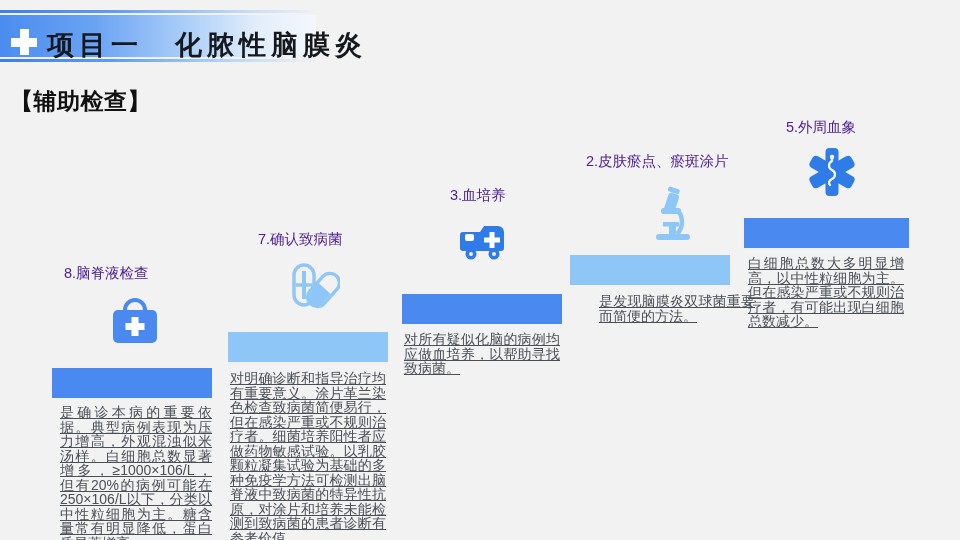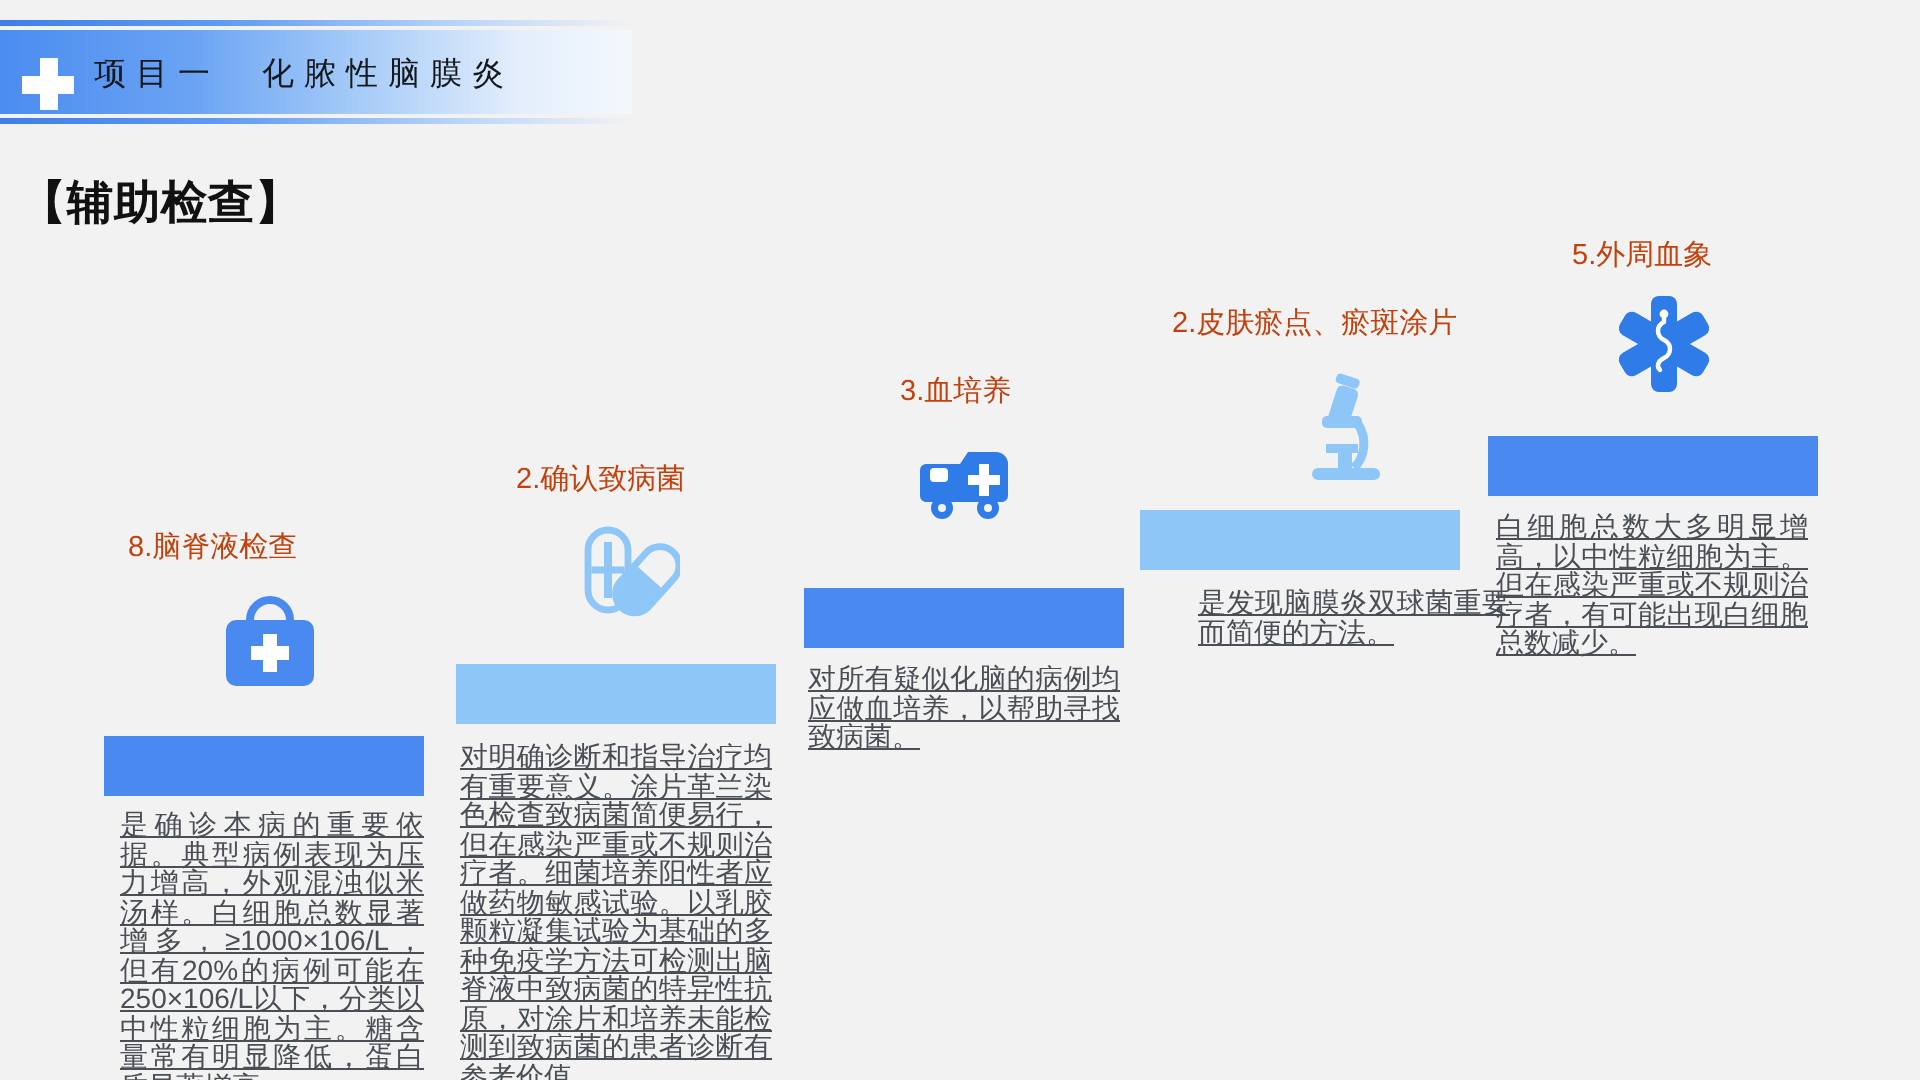--- a/index.html
+++ b/index.html
@@ -16,30 +16,30 @@
     background:linear-gradient(to right,#3f7ee8 0%,#5e9bf2 35%,#bed8fa 75%,#f2f2f2 100%);}
   .band-line.top{top:0;}
   .band-line.bottom{bottom:0;}
   .band-main{position:absolute;left:0;top:5px;width:100%;height:42px;
     background:linear-gradient(to right,#4a8cf0 0%,#6aa3f3 30%,#a9cdf8 58%,#e3eefc 82%,#f4f8fd 100%);}
   #cross-icon{position:absolute;left:11px;top:19px;width:26px;height:26px;}
   #cross-icon .h{position:absolute;left:0;top:9px;width:26px;height:9px;background:#fff;}
   #cross-icon .v{position:absolute;left:9px;top:0;width:9px;height:26px;background:#fff;}
   #banner-title{position:absolute;left:47px;top:17px;
     font-family:"DejaVu Serif","Liberation Serif",serif;
-    font-size:16px;font-weight:400;color:#15181c;letter-spacing:5px;
+    font-size:27px;font-weight:700;color:#15181c;letter-spacing:5px;
     white-space:nowrap;}
 
   #section-heading{position:absolute;left:10px;top:86px;
     font-size:23px;font-weight:700;color:#111;letter-spacing:.5px;}
 
   
   .step{position:absolute;}
   .step-title{position:absolute;left:0;top:0;white-space:nowrap;
-    font-size:14.5px;color:#c2410c;}
+    font-size:14.5px;color:#4c1d95;}
   .step-icon{position:absolute;}
   .step-bar{position:absolute;}
   .step-body{position:absolute;font-size:14px;line-height:14.5px;
     color:#4a4f56;text-align:justify;text-decoration:underline;}
 
   svg{display:block;}
 </style>
 </head>
 <body>
 
@@ -64,21 +64,21 @@
       <rect x="5" y="14" width="44" height="33" rx="5" fill="#4a89f0"></rect>
       <rect x="23.5" y="21" width="7" height="19" fill="#fff"></rect>
       <rect x="17.5" y="27" width="19" height="7" fill="#fff"></rect>
     </svg>
   </div>
   <div class="step-bar" style="left:52px;top:368px;width:160px;height:30px;background:#4a89f0;"></div>
   <div class="step-body" style="left:60px;top:405px;width:152px;">是确诊本病的重要依据。典型病例表现为压力增高，外观混浊似米汤样。白细胞总数显著增多，≥1000×106/L，但有20%的病例可能在250×106/L以下，分类以中性粒细胞为主。糖含量常有明显降低，蛋白质显著增高</div>
 </div>
 
 <div class="step">
-  <div class="step-title" style="left:258px;top:230px;">2.确认致病菌</div>
+  <div class="step-title" style="left:258px;top:230px;">7.确认致病菌</div>
   <div class="step-icon" style="left:288px;top:260px;width:52px;height:50px;">
     <svg viewBox="0 0 52 50" width="52" height="50">
       <rect x="6" y="5" width="20" height="40" rx="10" fill="none" stroke="#8ec6f8" stroke-width="3.4"></rect>
       <line x1="7.7" y1="25" x2="24.3" y2="25" stroke="#8ec6f8" stroke-width="3.4"></line>
       <rect x="14" y="11" width="4" height="28" fill="#8ec6f8"></rect>
       <g transform="rotate(42 38 28)">
         <rect x="28" y="12" width="19" height="38" rx="9.5" fill="none" stroke="#8ec6f8" stroke-width="3.4"></rect>
         <line x1="29.6" y1="31" x2="45.4" y2="31" stroke="#8ec6f8" stroke-width="3.4"></line>
         <path d="M29.6 31 h15.8 v10 a9.5 9.5 0 0 1 -9.5 9 h3 a9.5 9.5 0 0 1 -9.3 -9 z" fill="#8ec6f8"></path>
       </g>

